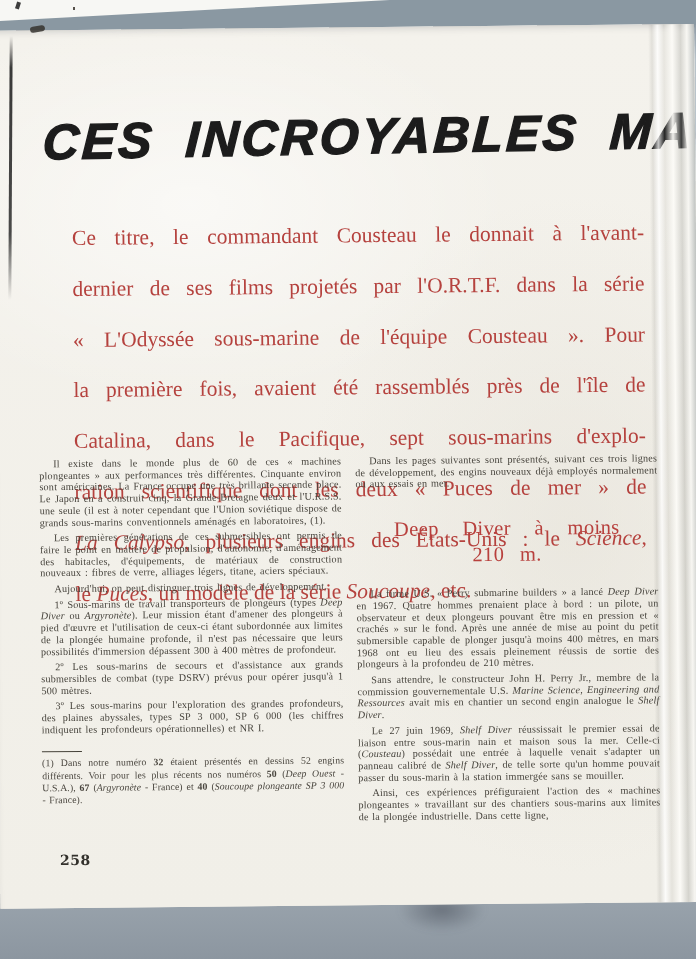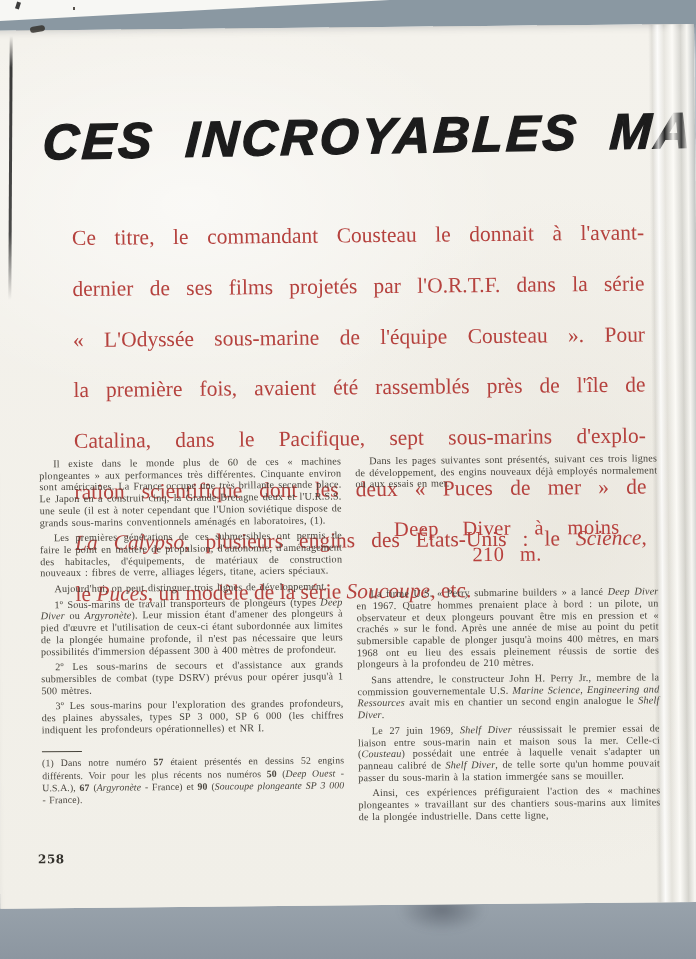--- a/index.html
+++ b/index.html
@@ -83,23 +83,23 @@
   }
   .section-heading .h1l{word-spacing:18px;}
   .section-heading .h2l{word-spacing:10px;}
   .footnote-rule{
     width:40px;border:0;border-top:1.2px solid #454239;margin:16px 0 5px 0;
   }
   .footnote{
     font-size:9.8px;line-height:12.2px;letter-spacing:.1px;text-align:justify;color:#4a463f;
   }
   .page-number{
-    position:absolute;left:38px;top:822px;z-index:7;
+    position:absolute;left:60px;top:822px;z-index:7;
     font-family:"DejaVu Serif","Liberation Serif",serif;
-    font-weight:bold;font-size:12px;color:#33312c;letter-spacing:.5px;
+    font-weight:bold;font-size:14px;color:#33312c;letter-spacing:.5px;
   }
   
   .left-scratch{
     position:absolute;left:9px;top:36px;width:2.5px;height:264px;z-index:8;
     background:linear-gradient(180deg,rgba(25,25,25,0),rgba(25,25,25,.85) 12%,rgba(30,30,30,.8) 75%,rgba(25,25,25,0));
     transform:rotate(.3deg);
   }
   .edge-notch{
     position:absolute;left:30px;top:26px;width:15px;height:6px;z-index:8;
     background:#35332e;border-radius:3px;transform:rotate(-9deg);opacity:.85;
@@ -135,21 +135,21 @@
   <div class="columns">
 
     <div class="col">
       <p>Il existe dans le monde plus de 60 de ces « machines plongeantes » aux performances très différentes. Cinquante environ sont américaines. La France occupe une très brillante seconde place. Le Japon en a construit cinq, la Grande-Bretagne deux et l'U.R.S.S. une seule (il est à noter cependant que l'Union soviétique dispose de grands sous-marins conventionnels aménagés en laboratoires, (1).</p>
       <p>Les premières générations de ces submersibles ont permis de faire le point en matière de propulsion, d'autonomie, d'aménagement des habitacles, d'équipements, de matériaux de construction nouveaux : fibres de verre, alliages légers, titane, aciers spéciaux.</p>
       <p>Aujourd'hui, on peut distinguer trois lignes de développement.</p>
       <p>1º Sous-marins de travail transporteurs de plongeurs (types <i>Deep Diver</i> ou <i>Argyronète</i>). Leur mission étant d'amener des plongeurs à pied d'œuvre et l'utilisation de ceux-ci étant subordonnée aux limites de la plongée humaine profonde, il n'est pas nécessaire que leurs possibilités d'immersion dépassent 300 à 400 mètres de profondeur.</p>
       <p>2º Les sous-marins de secours et d'assistance aux grands submersibles de combat (type DSRV) prévus pour opérer jusqu'à 1 500 mètres.</p>
       <p>3º Les sous-marins pour l'exploration des grandes profondeurs, des plaines abyssales, types SP 3 000, SP 6 000 (les chiffres indiquent les profondeurs opérationnelles) et NR I.</p>
       <hr class="footnote-rule">
-      <div class="footnote">(1) Dans notre numéro <b>57</b> étaient présentés en dessins 52 engins différents. Voir pour les plus récents nos numéros <b>50</b> (<i>Deep Ouest</i> - U.S.A.), <b>67</b> (<i>Argyronète</i> - France) et <b>90</b> (<i>Soucoupe plongeante SP 3 000</i> - France).</div>
+      <div class="footnote">(1) Dans notre numéro <b>32</b> étaient présentés en dessins 52 engins différents. Voir pour les plus récents nos numéros <b>50</b> (<i>Deep Ouest</i> - U.S.A.), <b>67</b> (<i>Argyronète</i> - France) et <b>40</b> (<i>Soucoupe plongeante SP 3 000</i> - France).</div>
     </div>
 
     <div class="col">
       <p>Dans les pages suivantes sont présentés, suivant ces trois lignes de développement, des engins nouveaux déjà employés normalement ou aux essais en mer.</p>
       <div class="section-heading">
         <div class="h1l">Deep Diver à moins</div>
         <div class="h2l">210 m.</div>
       </div>
       <p>La firme U.S. « Perry submarine builders » a lancé <i>Deep Diver</i> en 1967. Quatre hommes prenaient place à bord : un pilote, un observateur et deux plongeurs pouvant être mis en pression et « crachés » sur le fond. Après une année de mise au point du petit submersible capable de plonger jusqu'à moins 400 mètres, en mars 1968 ont eu lieu des essais pleinement réussis de sortie des plongeurs à la profondeu de 210 mètres.</p>
       <p>Sans attendre, le constructeur John H. Perry Jr., membre de la commission gouvernementale U.S. <i>Marine Science, Engineering and Ressources</i> avait mis en chantier un second engin analogue le <i>Shelf Diver</i>.</p>

